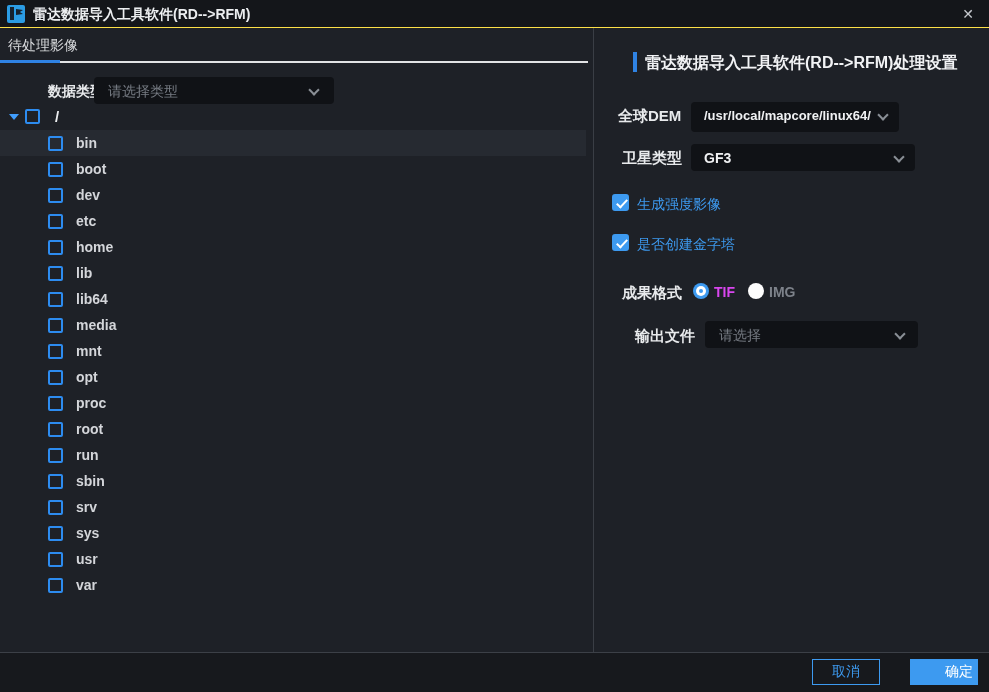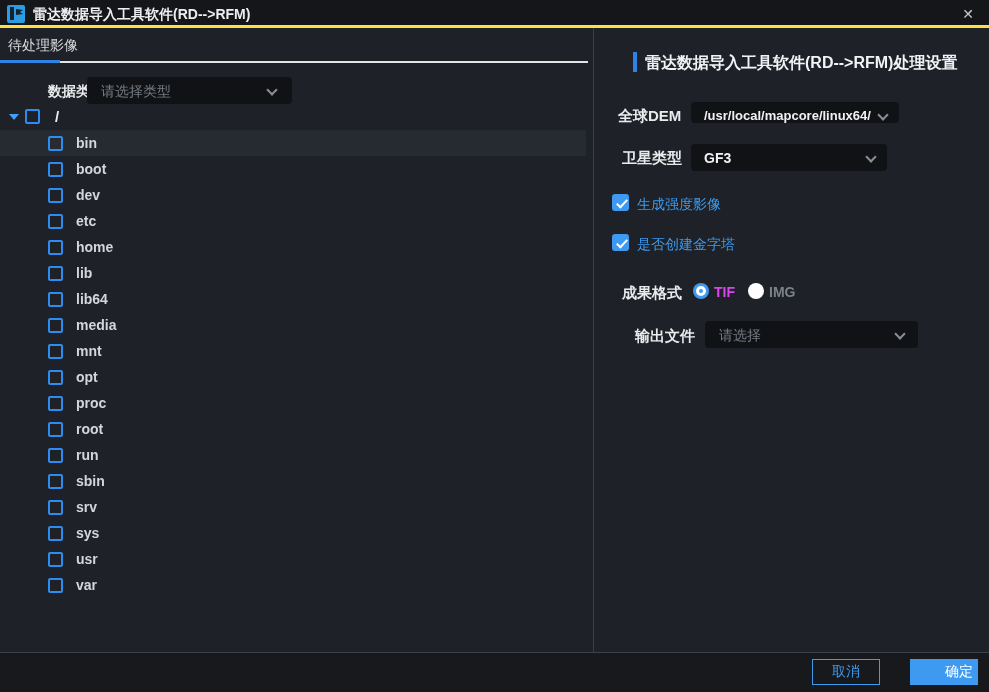--- a/index.html
+++ b/index.html
@@ -1,37 +1,37 @@
 <!DOCTYPE html>
 <html><head>
 <meta charset="utf-8">
 <style>
   * { margin:0; padding:0; box-sizing:border-box; }
   html,body { width:989px; height:692px; background:#0c0d10; }
   body { font-family:"Liberation Sans", sans-serif; }
   #window { position:relative; width:989px; height:692px; background:#1e2127; overflow:hidden; }
 
   
-  .titlebar { position:absolute; left:0; top:0; width:989px; height:28px; background:#14161a; border-bottom:3px solid #fde047; }
+  .titlebar { position:absolute; left:0; top:0; width:989px; height:28px; background:#14161a; border-bottom:1px solid #fde047; }
   .app-icon { position:absolute; left:7px; top:5px; width:18px; height:18px; background:#2b9ce4; border-radius:2px; }
   .app-icon::before { content:""; position:absolute; left:3px; top:2px; width:4px; height:13px; background:#16222e; }
   .app-icon::after  { content:""; position:absolute; left:9px; top:4px; width:7px; height:6px; background:#16222e;
                       clip-path:polygon(0 0,100% 15%,55% 50%,100% 85%,0 100%); }
   .win-title { position:absolute; left:33px; top:6px; font-size:14px; font-weight:600; color:#eceef0; white-space:nowrap; }
   .close-btn { position:absolute; right:12px; top:5px; width:18px; height:18px; line-height:18px; text-align:center;
                font-size:14px; color:#c6c9ce; cursor:pointer; }
 
   
   .tab { position:absolute; left:8px; top:37px; font-size:14px; color:#d8dadd; cursor:pointer; }
   .tab-underline-blue  { position:absolute; left:0; top:60px; width:60px; height:3px; background:#2f83e4; }
   .tab-underline-white { position:absolute; left:60px; top:61px; width:528px; height:2px; background:#e2e3e5; }
 
   .dt-label { position:absolute; left:8px; top:83px; font-size:14px; font-weight:700; color:#e8eaec;margin-left:40px; }
   .select { background:#101216; border-radius:4px; cursor:pointer; }
-  .dt-select { position:absolute; left:87px; top:77px; width:205px; height:27px; }
+  .dt-select { position:absolute; left:94px; top:77px; width:240px; height:27px; }
   .select .ph   { position:absolute; left:14px; top:6px; font-size:14px; color:#767b83; }
   .select .val  { position:absolute; left:13px; top:6px; font-size:13px; font-weight:700; color:#f0f1f3; white-space:nowrap; }
   .chev { position:absolute; right:16px; top:9px; width:8px; height:8px;
           border-right:2px solid #8a8f96; border-bottom:2px solid #8a8f96; transform:rotate(45deg); }
 
   .cbx { display:inline-block; width:15px; height:15px; border:2px solid #2d8cf0; border-radius:2px; background:transparent; cursor:pointer; }
 
   .tree-root { position:absolute; left:0; top:104px; width:586px; height:26px; cursor:pointer; }
   .caret { position:absolute; left:9px; top:10px; width:0; height:0;
            border-left:5px solid transparent; border-right:5px solid transparent; border-top:6px solid #409eff; }
@@ -49,22 +49,22 @@
   
   .accent-bar { position:absolute; left:633px; top:52px; width:4px; height:20px; background:#2f83e4; }
   .rp-title { position:absolute; left:645px; top:53px; font-size:16px; font-weight:700; color:#f2f3f5; white-space:nowrap; }
 
   .f-label { position:absolute; font-size:15px; font-weight:600; color:#e8eaec; white-space:nowrap; }
   .dem-label { left:618px; top:107px; }
   .sat-label { left:622px; top:149px; }
   .fmt-label { left:622px; top:284px; }
   .out-label { left:635px; top:327px; }
 
-  .dem-select { position:absolute; left:691px; top:102px; width:208px; height:21px; }
-  .sat-select { position:absolute; left:691px; top:144px; width:196px; height:27px; }
+  .dem-select { position:absolute; left:691px; top:102px; width:208px; height:30px; }
+  .sat-select { position:absolute; left:691px; top:144px; width:224px; height:27px; }
   .sat-select .val { font-size:14px; font-weight:600; }
   .out-select { position:absolute; left:705px; top:321px; width:213px; height:27px; }
 
   .chkbox { position:absolute; width:17px; height:17px; border-radius:3px; background:#101216; border:2px solid #2d8cf0; cursor:pointer; }
   .chkbox.checked { background:#3d9af0; border-color:#3d9af0; }
   .chkbox.checked::after { content:""; position:absolute; left:5px; top:1px; width:4px; height:9px;
                            border:solid #fff; border-width:0 2px 2px 0; transform:rotate(43deg); }
   .chk1 { left:612px; top:194px; } .chk2 { left:612px; top:234px; }
   .chk-label { position:absolute; font-size:14px; font-weight:500; color:#3d9af0; cursor:pointer; white-space:nowrap; }
   .chk1-label { left:637px; top:196px; } .chk2-label { left:637px; top:236px; }

